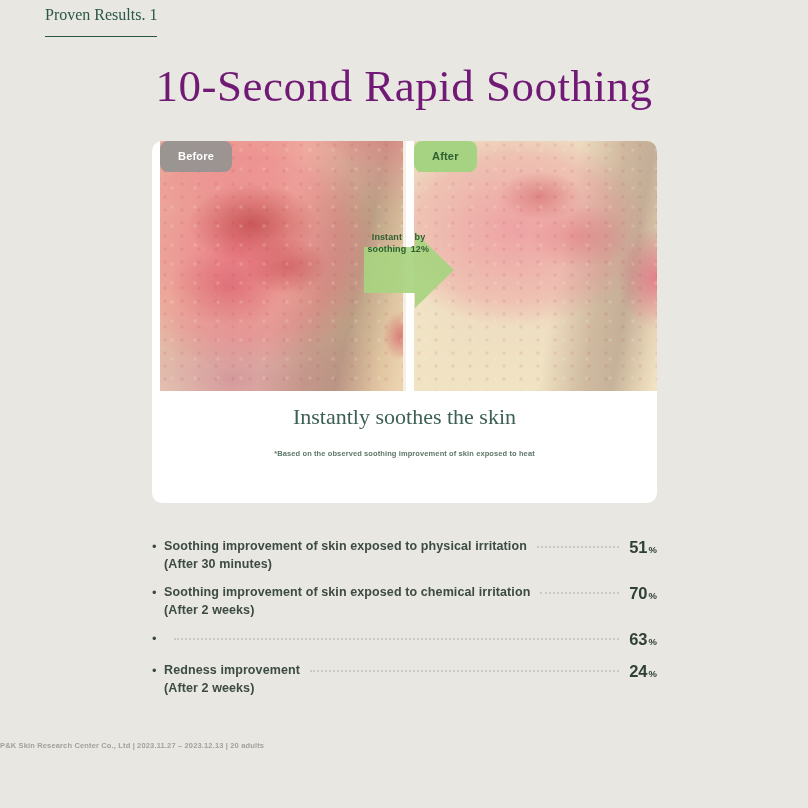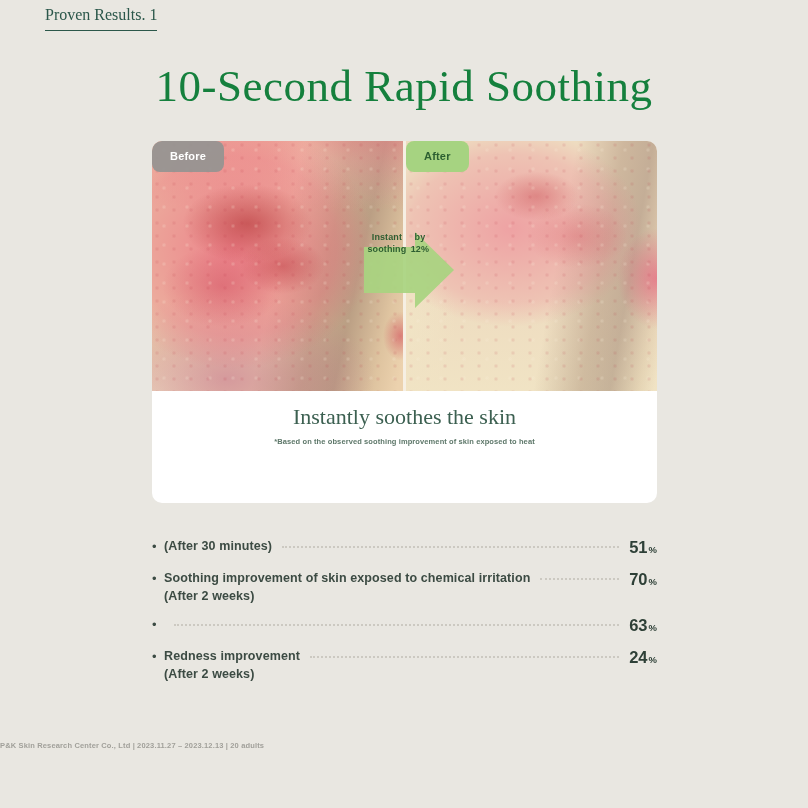--- a/index.html
+++ b/index.html
@@ -10,43 +10,43 @@
     position:relative;
     overflow:hidden;
   }
   .serif { font-family:"Liberation Serif","DejaVu Serif", serif; }
 
   
   .breadcrumb {
     position:absolute; left:45px; top:6px;
     font-family:"Liberation Serif", serif;
     font-size:16px; color:#2b574a;
-    padding-bottom:6px;
+    padding-bottom:12px;
     border-bottom:1.5px solid #2b574a;
     cursor:pointer; text-decoration:none;
   }
 
   
   .page-title {
     position:absolute; top:60px; left:0; width:808px;
     text-align:center;
     font-family:"Liberation Serif", serif;
-    font-size:45px; font-weight:400; color:#15803d;
+    font-size:45px; font-weight:400; color:#701a75;
     letter-spacing:0.5px;
   }
 
   
   .card {
     position:absolute; left:152px; top:141px;
     width:505px; height:362px;
     background:#ffffff; border-radius:10px;
     overflow:hidden;
   }
   .compare { position:relative; height:250px; display:flex; }
-  .half { position:relative; flex:1; overflow:hidden; }
+  .half { position:relative; flex:1; overflow:hidden;margin-left:8px; }
 
   .half.before {
     border-right:3px solid #f6efe3;
     background-color:#ecd2ae;
     background-image:
       radial-gradient(ellipse 90px 55px at 38% 33%, rgba(160,25,25,0.45), transparent 72%),
       radial-gradient(ellipse 60px 40px at 52% 50%, rgba(175,30,40,0.38), transparent 70%),
       radial-gradient(ellipse 80px 55px at 28% 58%, rgba(195,40,70,0.32), transparent 75%),
       radial-gradient(ellipse 25px 35px at 99% 78%, rgba(200,30,60,0.45), transparent 70%),
       radial-gradient(ellipse 170px 150px at 33% 42%, rgba(236,80,115,0.62), rgba(236,80,115,0.3) 60%, transparent 82%),
@@ -97,21 +97,21 @@
     color:#2e5e31; letter-spacing:0.1px;
   }
 
   
   .claim { padding-top:14px; text-align:center; }
   .claim-line {
     font-family:"Liberation Serif", serif;
     font-size:22px; line-height:24px; color:#3c6051;
   }
   .claim-footnote {
-    margin-top:8px;
+    margin-top:20px;
     font-size:7.5px; font-weight:700; color:#5d7769; letter-spacing:0.1px;
   }
 
   
   .stats { position:absolute; left:152px; top:538px; width:505px; }
   .stat-row { display:flex; align-items:flex-start; margin-bottom:11px; }
   .stat-bullet { width:12px; font-size:13px; line-height:17px; color:#3c4b43; }
   .stat-texts { flex:0 0 auto; }
   .stat-label, .stat-sub {
     font-size:12.5px; line-height:17.5px; font-weight:700;
@@ -164,20 +164,21 @@
     <div class="claim-line">Instantly soothes the skin</div>
     <div class="claim-footnote">*Based on the observed soothing improvement of skin exposed to heat</div>
   </div>
 </div>
 
 <div class="stats">
 
   <div class="stat-row">
     <span class="stat-bullet">•</span>
     <div class="stat-texts">
+      <div class="stat-label">Soothing improvement of skin exposed to physical irritation</div>
       <div class="stat-sub">(After 30 minutes)</div>
     </div>
     <div class="stat-leader"></div>
     <div class="stat-value"><span>51</span><span class="stat-unit">%</span></div>
   </div>
 
   <div class="stat-row">
     <span class="stat-bullet">•</span>
     <div class="stat-texts">
       <div class="stat-label">Soothing improvement of skin exposed to chemical irritation</div>

